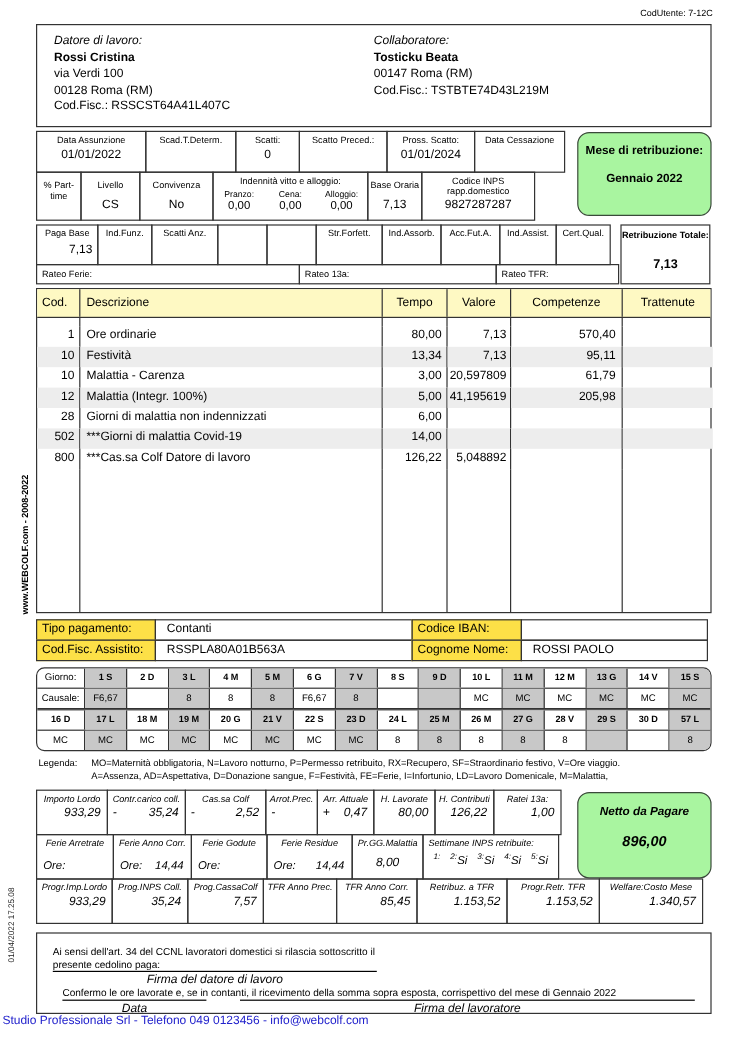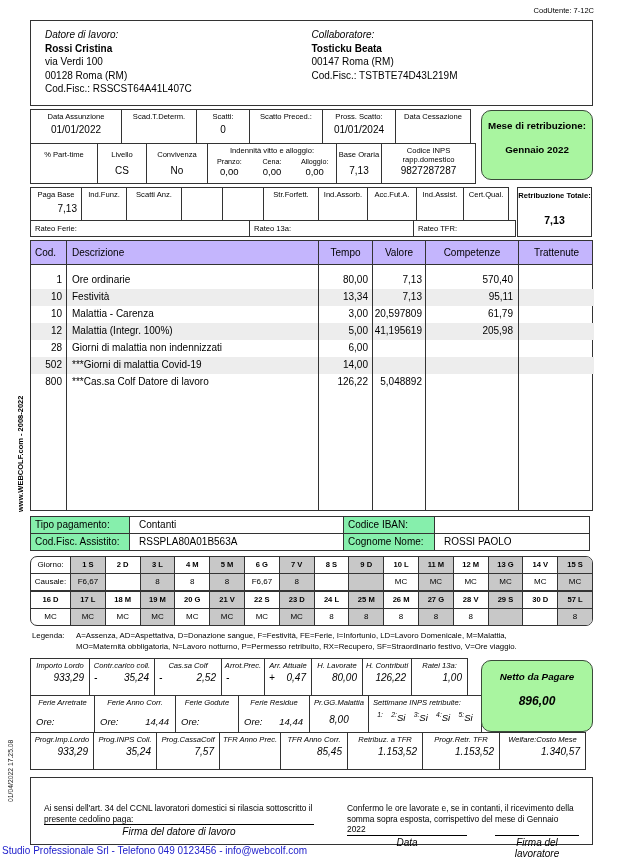--- a/index.html
+++ b/index.html
@@ -58,33 +58,33 @@
   .mtable { margin-top:3px; border:1.6px solid #333; }
   .mrow { display:flex; }
   .mrow > div { border-right:1px solid #333; flex:0 0 auto; }
   .mrow > div:last-child { border-right:none; }
   .mc1{width:36px; text-align:right; padding-right:4px;}
   .mc2{width:252px; padding-left:5px;}
   .mc3{width:54px; text-align:right; padding-right:4px;}
   .mc4{width:53px; text-align:right; padding-right:3px;}
   .mc5{width:93px; text-align:right; padding-right:5px;}
   .mc6{width:75px;}
-  .mhead { background:#c4b5fd; border-bottom:1.6px solid #333; }
+  .mhead { background:#fef9c3; border-bottom:1.6px solid #333; }
   .mhead > div { line-height:23px; height:23px; font-size:10px; }
   .mhead .mc1 { text-align:left; padding-left:4px; }
   .mhead .mc3,.mhead .mc4,.mhead .mc5,.mhead .mc6 { text-align:center; padding:0; }
   .mspace > div { height:7px; }
   .mdata > div { height:17px; line-height:16px; font-size:10px; }
   .mdata.alt > div { background:#ededed; }
   .mfill > div { height:119px; }
 
   
   .payment { margin-top:5px; }
   .payment .cell { height:18px; font-size:10px; line-height:16px; }
-  .glabel { background:#86efac; font-size:8px; padding-left:4px; }
+  .glabel { background:#fde047; font-size:8px; padding-left:4px; }
   .pv { padding-left:9px; }
 
   
   .cal { margin-top:5px; border:1.6px solid #333; border-radius:7px; overflow:hidden; }
   .crow { display:flex; border-bottom:1px solid #333; }
   .crow:last-child { border-bottom:none; }
   .crow.blk { border-top:1px solid #333; }
   .ccell { flex:1; border-right:1px solid #333; text-align:center; height:16px; line-height:15px; }
   .ccell:last-child { border-right:none; }
   .crow > .ccell:nth-child(even) { background:#c8c8c8; }
@@ -110,21 +110,21 @@
   .netto-box .gb-v { font-size:12px; margin-top:12px; }
   .ore-line { display:flex; font-size:9.5px; margin-top:9px; padding:0 6px 0 5px; }
   .ore-line .num { margin-left:auto; }
   .sett .weeks { display:flex; justify-content:space-evenly; margin-top:5px; }
   .sett .wn { font-size:6.8px; vertical-align:top; position:relative; top:-1px; }
   .sett .wv { font-size:9.5px; }
   .trow3 { margin-top:-1px; }
   .trow3 .cell { height:38px; }
 
   
-  .sig { margin-top:7px; border:1.6px solid #333; height:68px; padding:25px 13px; display:flex; }
+  .sig { margin-top:7px; border:1.6px solid #333; height:68px; padding:10px 13px; display:flex;flex-direction:column; }
   .sig-half { display:flex; flex-direction:column; justify-content:space-between; }
   .sig-left { width:295px; padding-right:25px; }
   .sig-right { flex:1; padding-left:8px; }
   .sig-txt { font-size:8.4px; line-height:10.6px; }
   .sigline { border-top:1.3px solid #000; text-align:center; font-style:italic; font-size:10px; padding-top:1px; }
   .siglines { display:flex; }
   .siglines .d { width:120px; }
   .siglines .f { flex:1; margin-left:28px; }
 </style>
 </head>
@@ -174,21 +174,21 @@
         <div class="cell" style="width:74px">
             <div class="lbl">Pross. Scatto:</div>
             <div class="val">01/01/2024</div>
           </div>
         <div class="cell" style="width:76px">
             <div class="lbl">Data Cessazione</div>
             <div class="val"></div>
           </div>
       </div>
       <div class="hrow r2">
-        <div class="cell" style="width:68px">
+        <div class="cell" style="width:38px">
             <div class="lbl" style="padding-top:6px">% Part-time</div>
             <div class="val"></div>
           </div>
         <div class="cell" style="width:50px">
             <div class="lbl" style="padding-top:6px">Livello</div>
             <div class="val" style="margin-top:6px">CS</div>
           </div>
         <div class="cell" style="width:62px">
             <div class="lbl" style="padding-top:6px">Convivenza</div>
             <div class="val" style="margin-top:6px">No</div>
@@ -447,22 +447,22 @@
       <div class="ccell cau">8</div>
       <div class="ccell cau"></div>
       <div class="ccell cau"></div>
       <div class="ccell cau">8</div>
     </div>
   </div>
 
   <div class="legend">
     <div class="ll">Legenda:</div>
     <div>
+      <div>MO=Maternità obbligatoria, N=Lavoro notturno, P=Permesso retribuito, RX=Recupero, SF=Straordinario festivo, V=Ore viaggio.</div>
       <div>A=Assenza, AD=Aspettativa, D=Donazione sangue, F=Festività, FE=Ferie, I=Infortunio, LD=Lavoro Domenicale, M=Malattia,</div>
-      <div>MO=Maternità obbligatoria, N=Lavoro notturno, P=Permesso retribuito, RX=Recupero, SF=Straordinario festivo, V=Ore viaggio.</div>
     </div>
   </div>
 
   <div class="totals">
     <div class="t12wrap">
       <div class="t-left stack">
         <div class="hrow trow">
           <div class="cell" style="width:60px">
               <div class="lbl">Importo Lordo</div>
               <div class="tval">
@@ -518,21 +518,21 @@
             </div>
         </div>
         <div class="hrow trow">
           <div class="cell" style="width:65px">
               <div class="lbl">Ferie Arretrate</div>
               <div class="ore-line">
                 <span>Ore:</span>
                 <span class="num"></span>
               </div>
             </div>
-          <div class="cell" style="width:82px">
+          <div class="cell" style="width:66px">
               <div class="lbl">Ferie Anno Corr.</div>
               <div class="ore-line">
                 <span>Ore:</span>
                 <span class="num">14,44</span>
               </div>
             </div>
           <div class="cell" style="width:64px">
               <div class="lbl">Ferie Godute</div>
               <div class="ore-line">
                 <span>Ore:</span>

